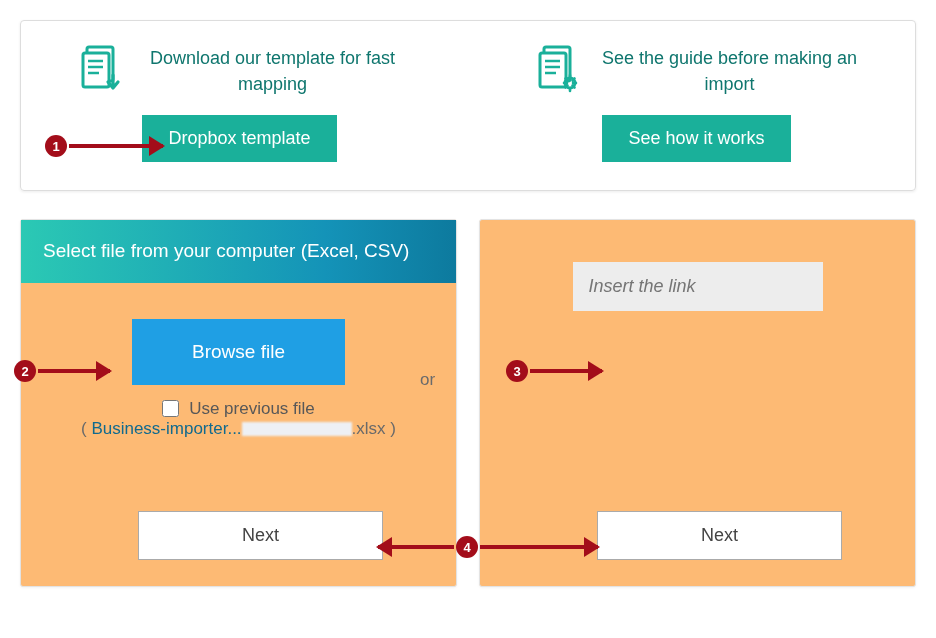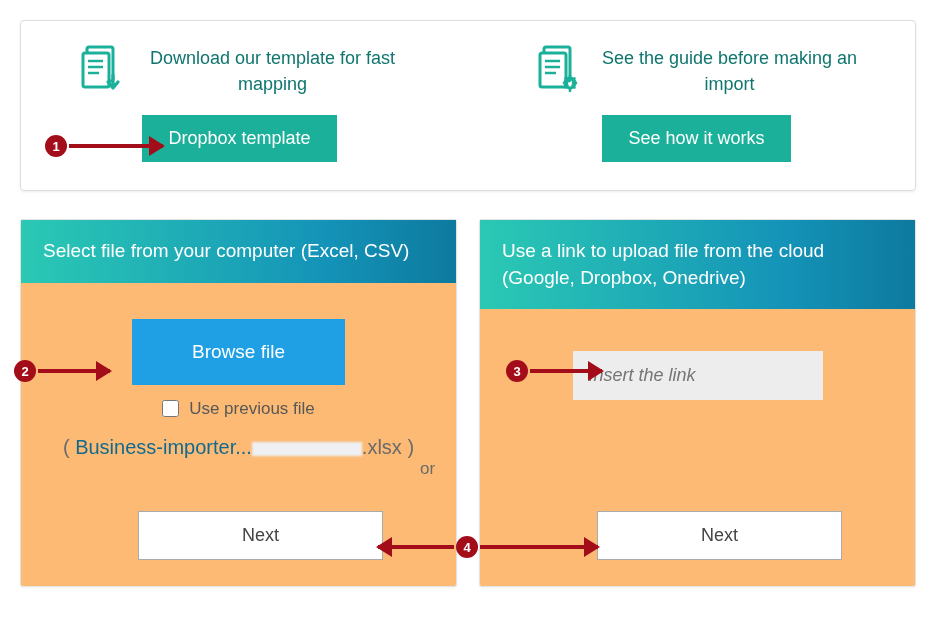--- a/index.html
+++ b/index.html
@@ -92,23 +92,23 @@
       margin-top: 14px;
       color: #585858;
       font-size: 17px;
     }
     .checkbox-row input[type="checkbox"] {
       width: 17px;
       height: 17px;
       cursor: pointer;
     }
     .prev-file {
-      font-size: 20px;
+      font-size: 17px;
       color: #6a6a6a;
-      margin-top: 17px;
+      margin-top: 0;
     }
     .prev-file a {
       color: #116a8e;
       text-decoration: none;
       cursor: pointer;
     }
     .prev-file .blur {
       display: inline-block;
       width: 110px;
       height: 14px;
@@ -246,21 +246,20 @@
         <span>Use previous file</span>
       </label>
       <div class="prev-file">
         <span>( </span><a>Business-importer...</a><span class="blur"></span><span>.xlsx</span><span> )</span>
       </div>
       <button class="btn-next">Next</button>
     </div>
   </div>
 
   <div class="panel">
-    <div class="panel-header">Use a link to upload file from the cloud (Google, Dropbox, Onedrive)</div>
     <div class="panel-body right">
       <span class="or-text">or</span>
       <input type="text" class="link-input" placeholder="Insert the link" style="">
       <button class="btn-next">Next</button>
     </div>
   </div>
 
   <div class="marker" style="left:-6px; top:141px;">2</div>
   <div class="arrow-right" style="left:18px; top:150px; width:72px;"></div>
 

